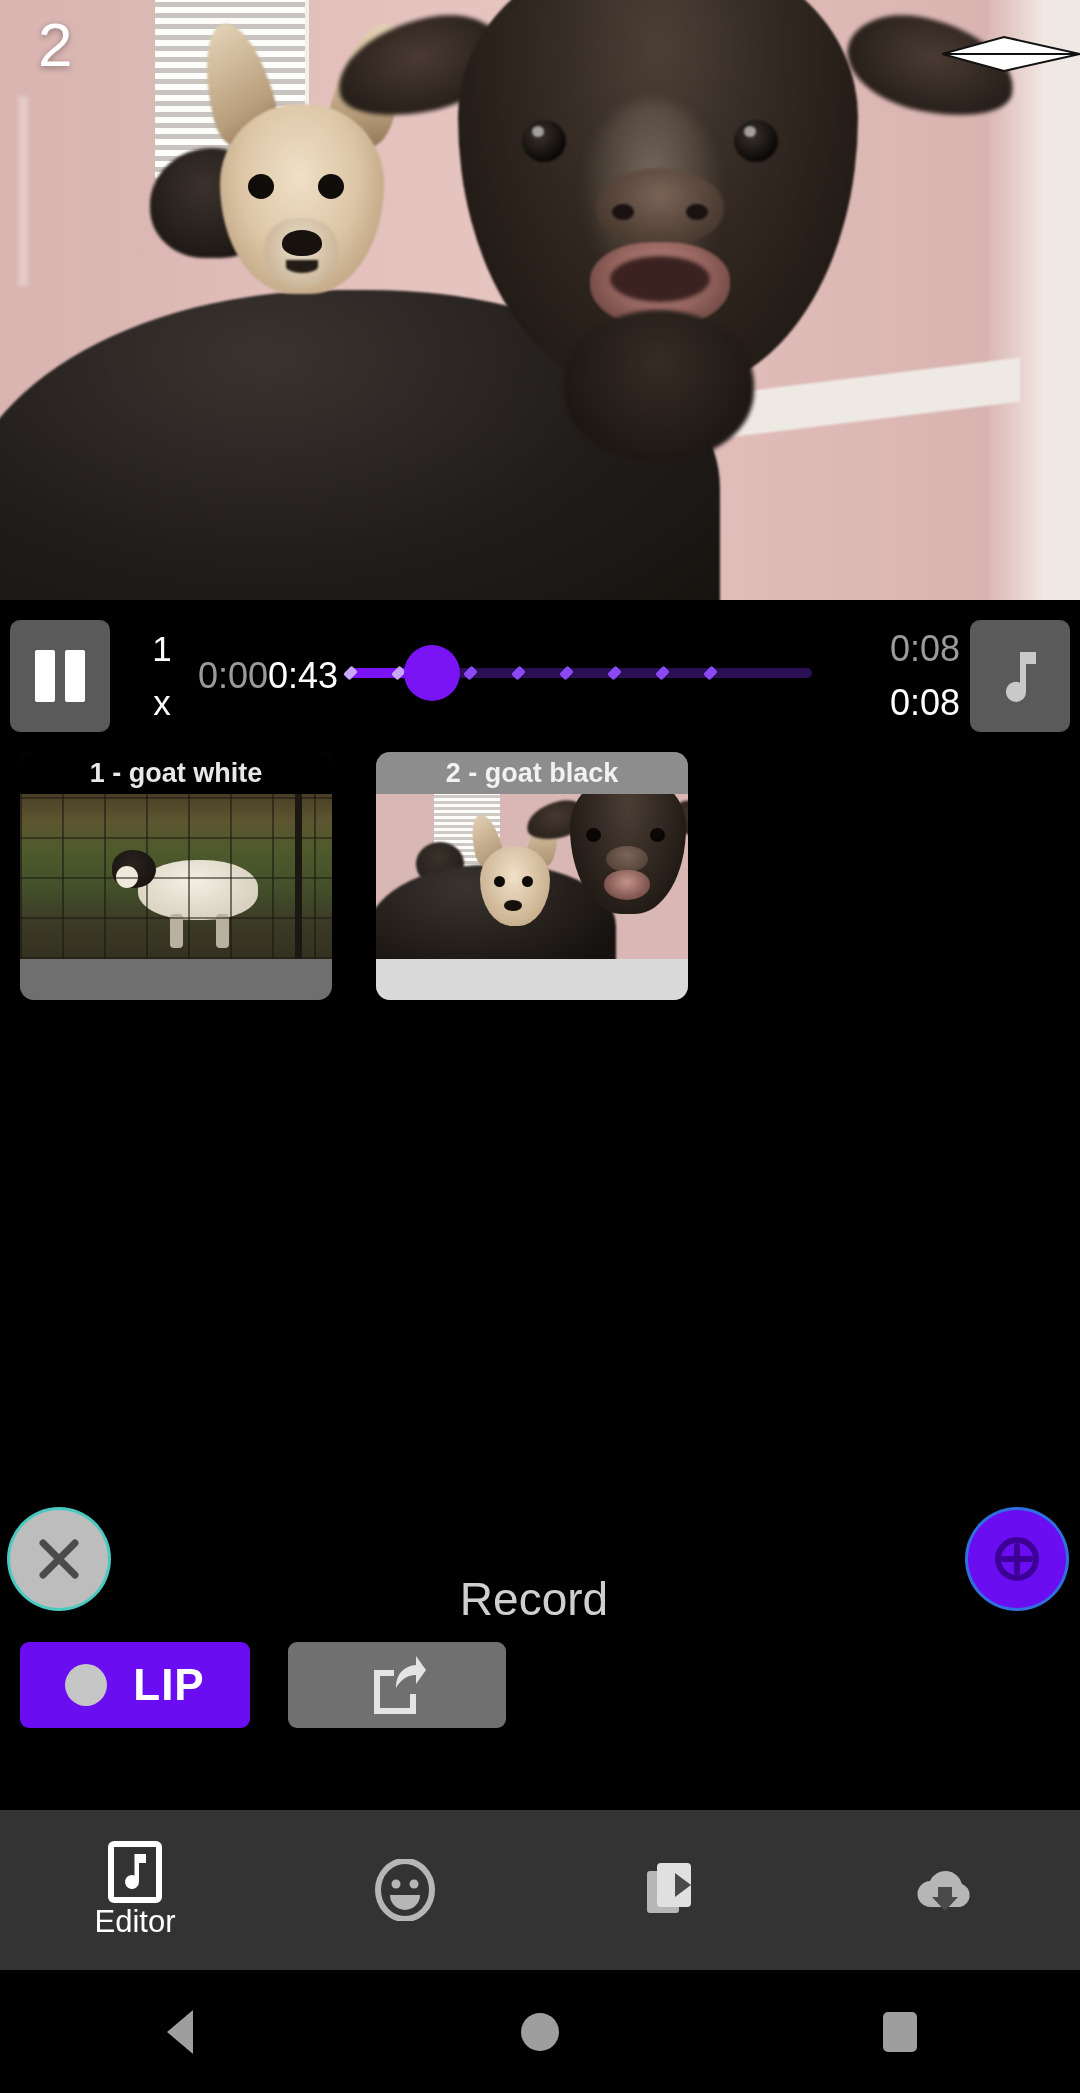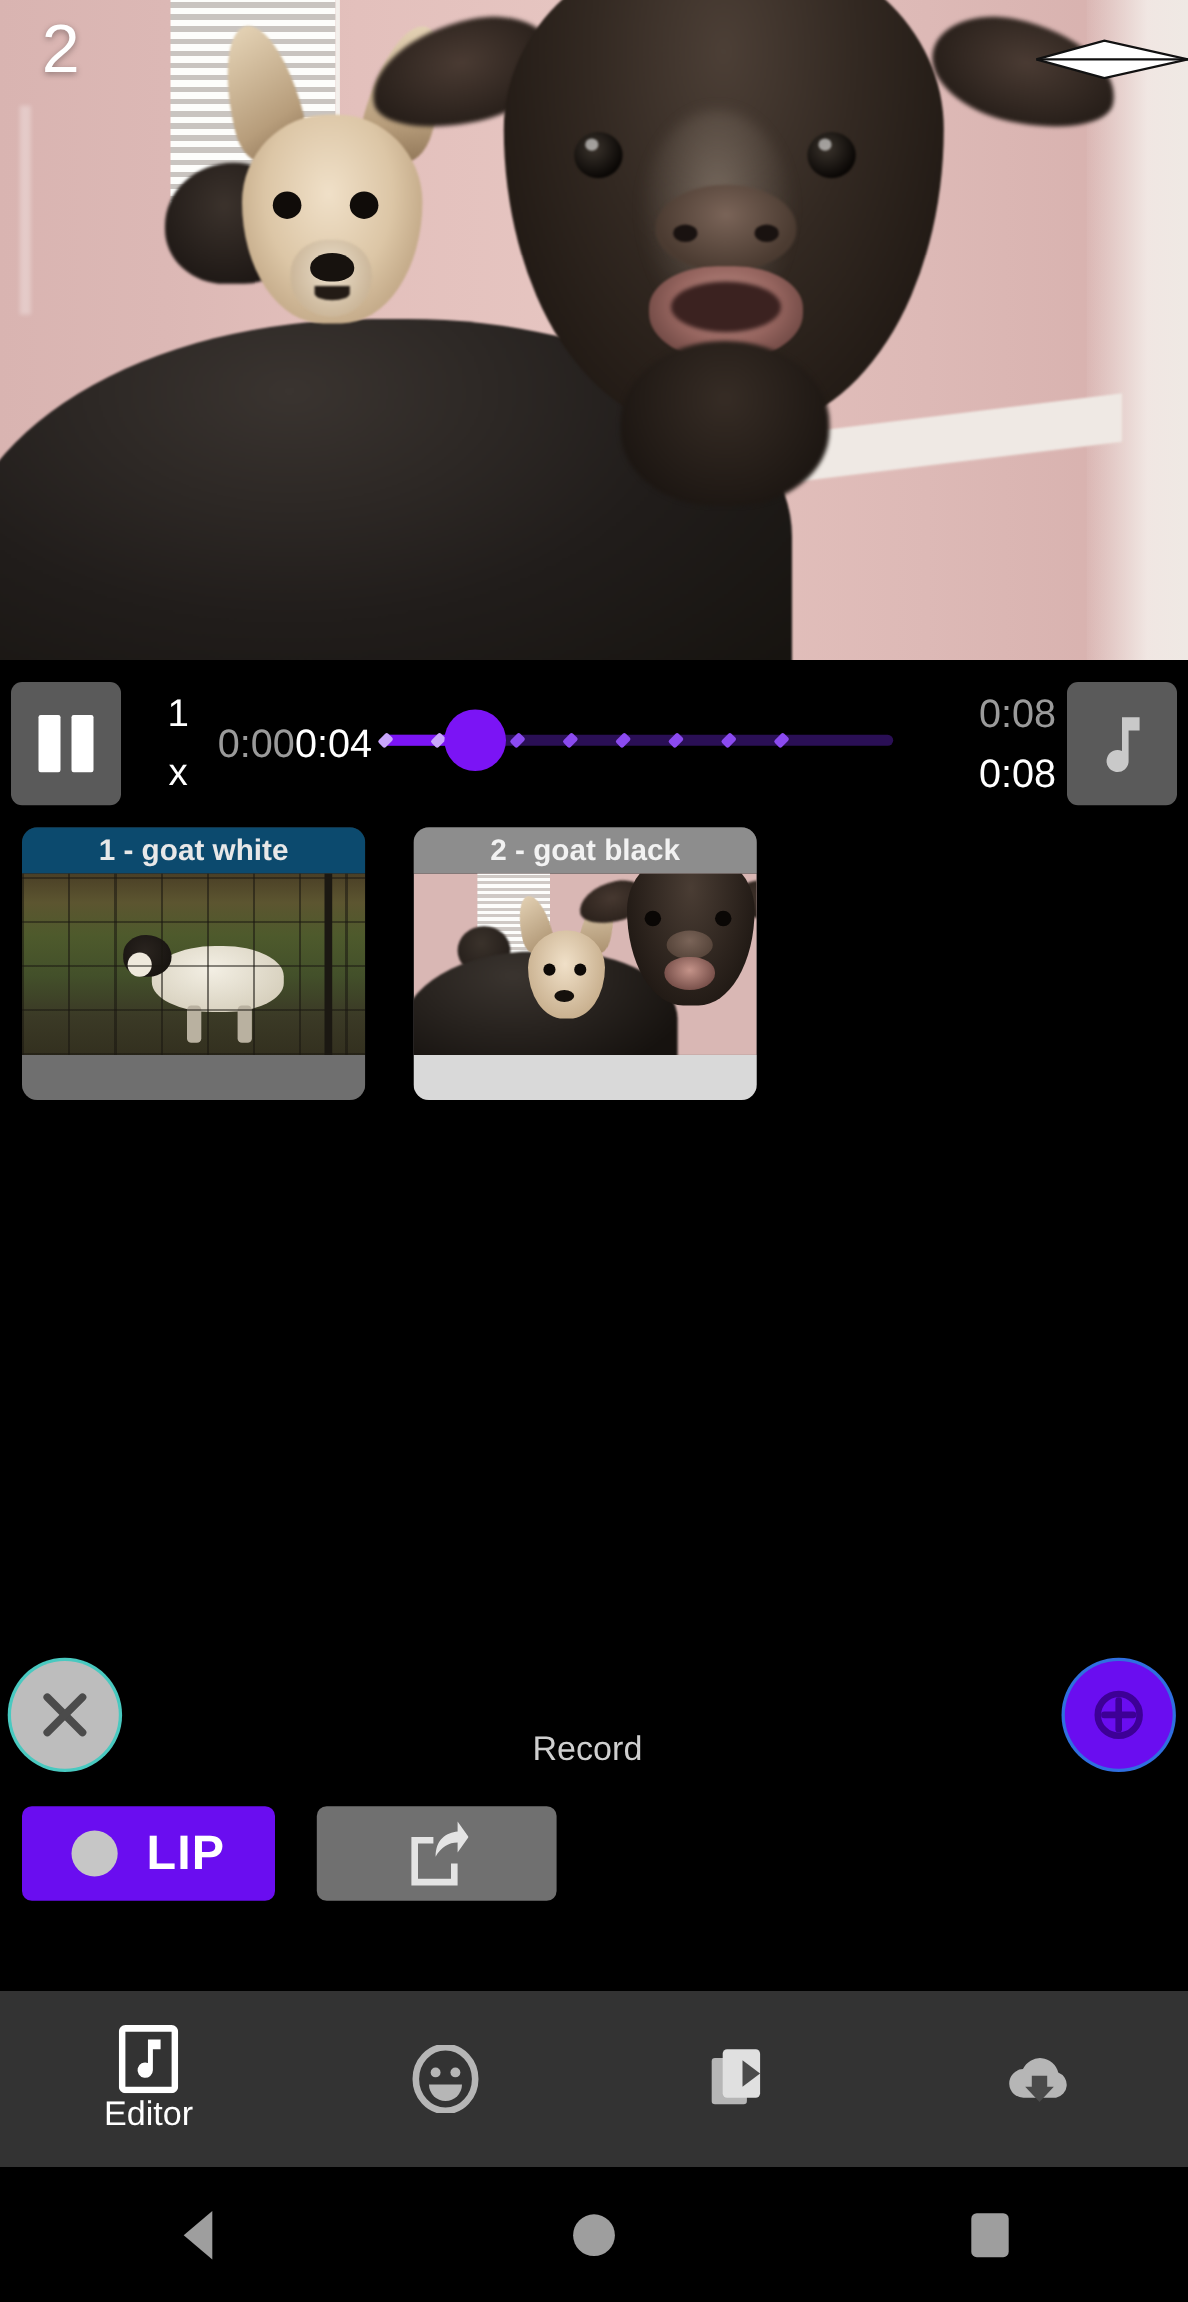--- a/index.html
+++ b/index.html
@@ -307,21 +307,21 @@
     display: flex; flex-direction: column;
     flex: none;
     background: #222;
   }
   .scene-card.selected { background: #404040; }
   .scene-head {
     height: 42px;
     display: flex; align-items: center; justify-content: center;
     font-size: 27px; font-weight: bold;
     color: #e8e8e8;
-    background: #0c4a6e;
+    background: #000000;
   }
   .scene-card.selected .scene-head { background: #8d8d8d; color: #f2f2f2; }
   .scene-thumb {
     height: 165px; width: 100%;
     position: relative; overflow: hidden;
   }
   .scene-foot { flex: 1 1 auto; background: #6f6f6f; }
   .scene-card.selected .scene-foot { background: #d9d9d9; }
 
   
@@ -444,21 +444,21 @@
   }
   .fab-add {
     right: 14px; top: 438px;
     background: #6a0df0;
     box-shadow: 0 0 0 3px #2f6fe0;
   }
   .record-label {
     position: absolute; left: 0; right: 12px; top: 500px;
     text-align: center;
     color: #cfcfcf;
-    font-size: 31px;
+    font-size: 46px;
   }
   .record-buttons {
     position: absolute; left: 0; top: 570px;
     width: 1080px;
     display: flex; align-items: center;
     padding: 0 20px;
     box-sizing: border-box;
     gap: 38px;
   }
   .rec-btn {
@@ -572,21 +572,21 @@
     </div>
   </div>
 
   <div class="speed-block">
     <span>1</span>
     <span>x</span>
   </div>
 
   <div class="time-left">
     <span class="t-start">0:00</span>
-    <span class="t-cur">0:04</span>
+    <span class="t-cur">0:43</span>
   </div>
 
   <div class="slider-wrap">
     <div class="slider-track"></div>
     <div class="slider-fill"></div>
     <div class="slider-tick lit" style="left:12px"></div>
     <div class="slider-tick lit" style="left:60px"></div>
     <div class="slider-tick" style="left:132px"></div>
     <div class="slider-tick" style="left:180px"></div>
     <div class="slider-tick" style="left:228px"></div>

